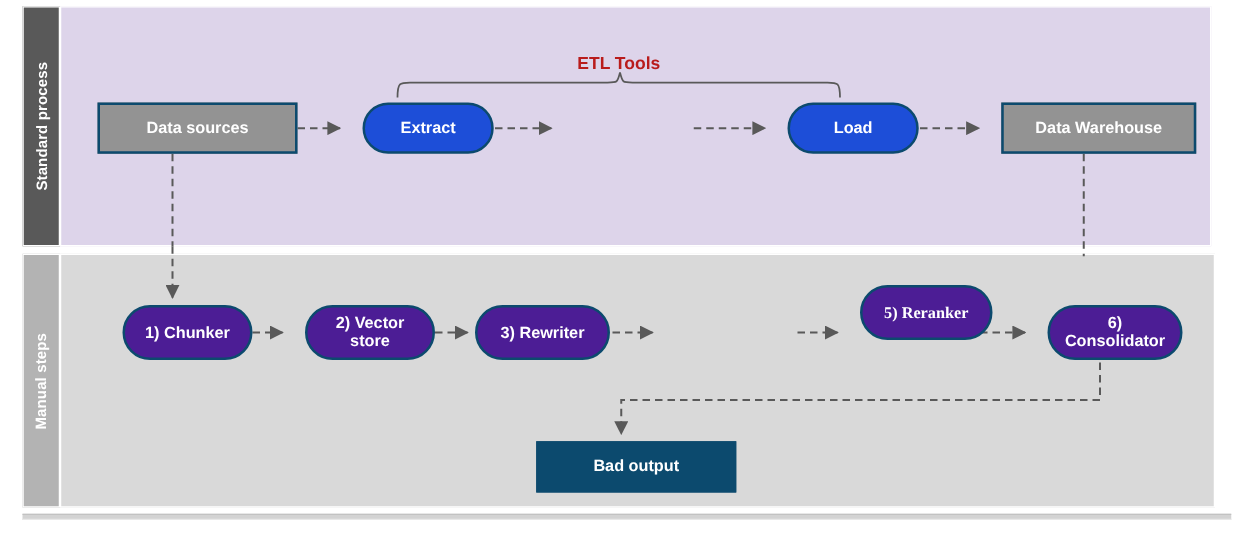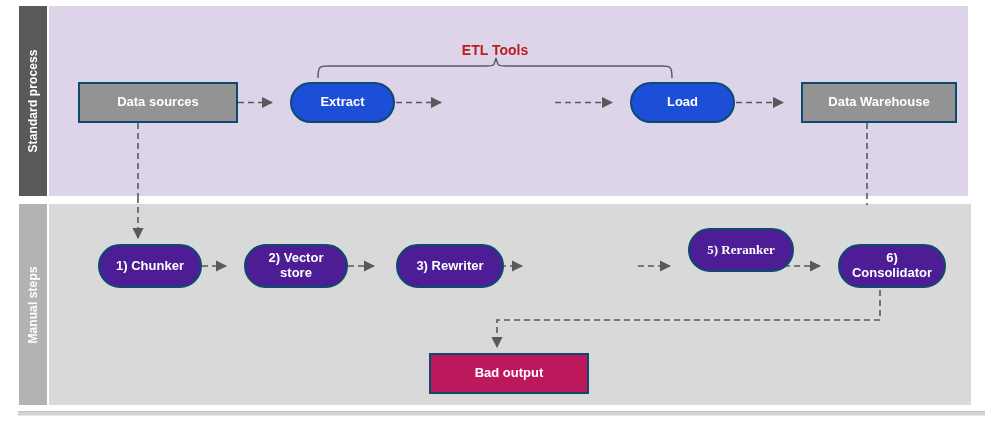--- a/index.html
+++ b/index.html
@@ -86,33 +86,33 @@
     border: 2px solid #0c4a6e;
     padding: 2px 6px;
     white-space: pre-line;
     margin-left: 12px;
   }
   .node.rect    { border-radius: 0; }
   .node.pill    { border-radius: 22px; }
   .node.gray    { background: #939393; }
   .node.magenta { background: #1d4ed8; }
   .node.stepgray{ background: #4c1d95; }
-  .node.yellow  { background: #be185d; }
+  .node.yellow  { background: #0c4a6e; }
 
   
   #node-data-sources   { left: 66px;  top: 82px;  width: 160px; height: 41px; }
   #node-extract        { left: 278px; top: 82px;  width: 105px; height: 41px; }
   #node-transform      { left: 447px; top: 82px;  width: 105px; height: 41px; }
   #node-load           { left: 618px; top: 82px;  width: 105px; height: 41px; }
   #node-data-warehouse { left: 789px; top: 82px;  width: 156px; height: 41px; }
 
   
   #node-chunker      { left: 86px;  top: 244px; width: 104px; height: 44px; }
   #node-vector-store { left: 232px; top: 244px; width: 104px; height: 44px; }
-  #node-rewriter     { left: 384px; top: 244px; width: 108px; height: 44px; }
+  #node-rewriter     { left: 368px; top: 244px; width: 108px; height: 44px; }
   #node-retriever    { left: 528px; top: 244px; width: 108px; height: 44px; }
   #node-reranker     { left: 676px; top: 228px; width: 106px; height: 44px; font-family: Liberation Serif, serif; }
   #node-consolidator { left: 826px; top: 244px; width: 108px; height: 44px; }
   #node-bad-output   { left: 417px; top: 353px; width: 160px; height: 41px; }
 
   
   #etl-tools-label {
     position: absolute;
     left: 420px; top: 42px;
     width: 150px;

